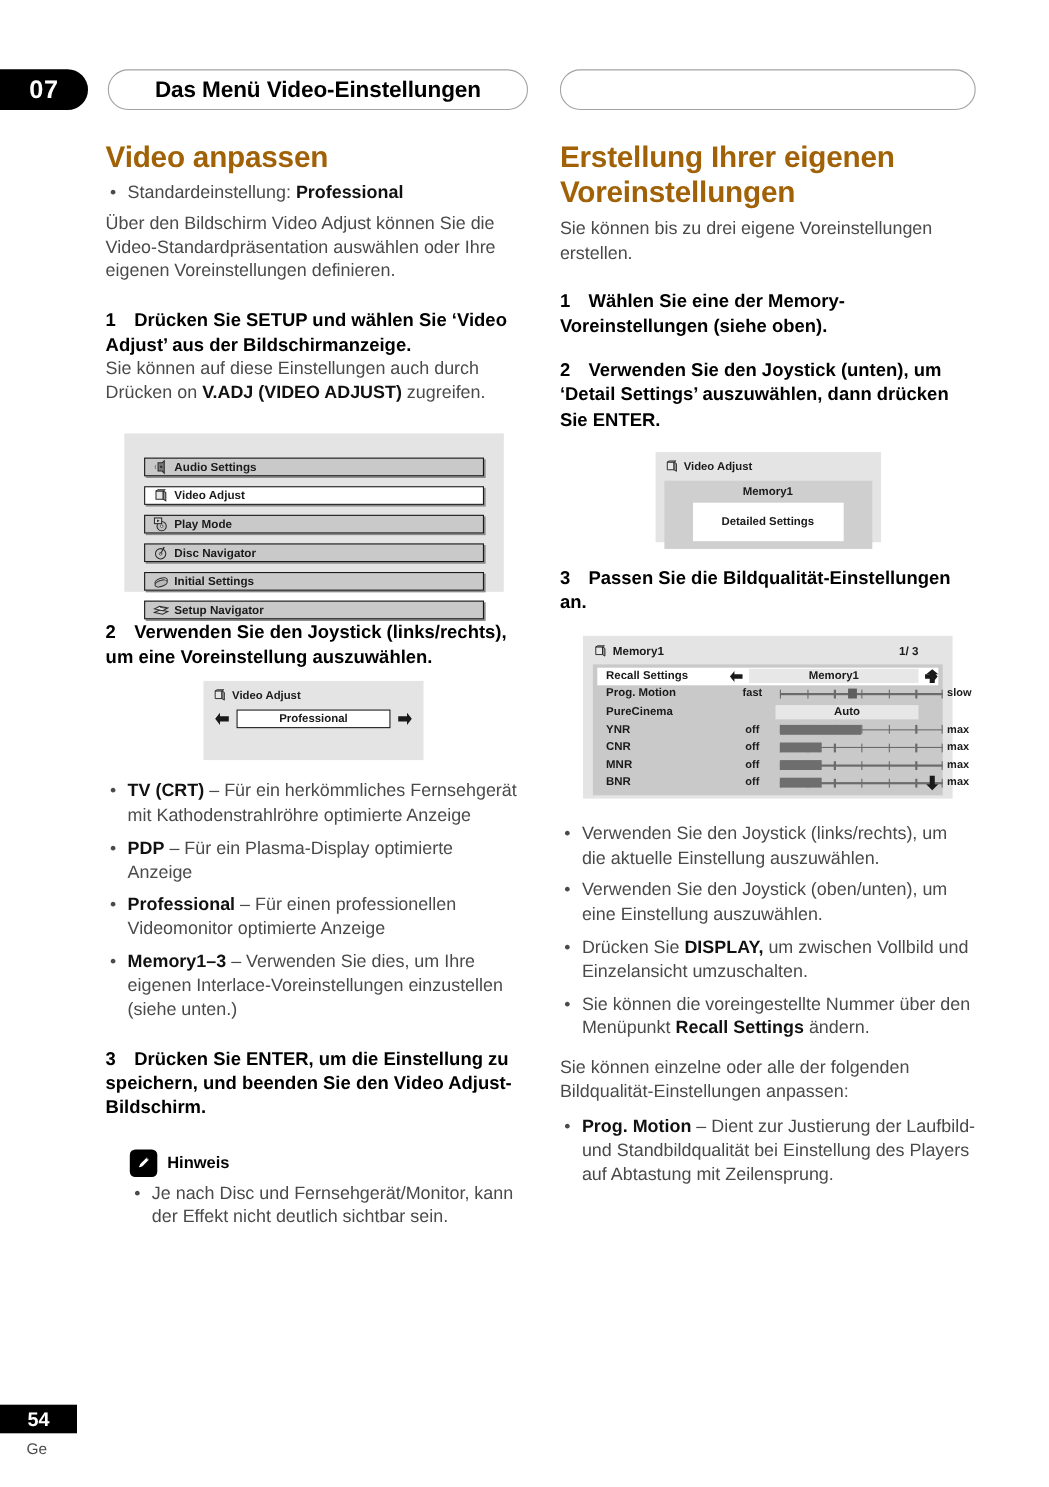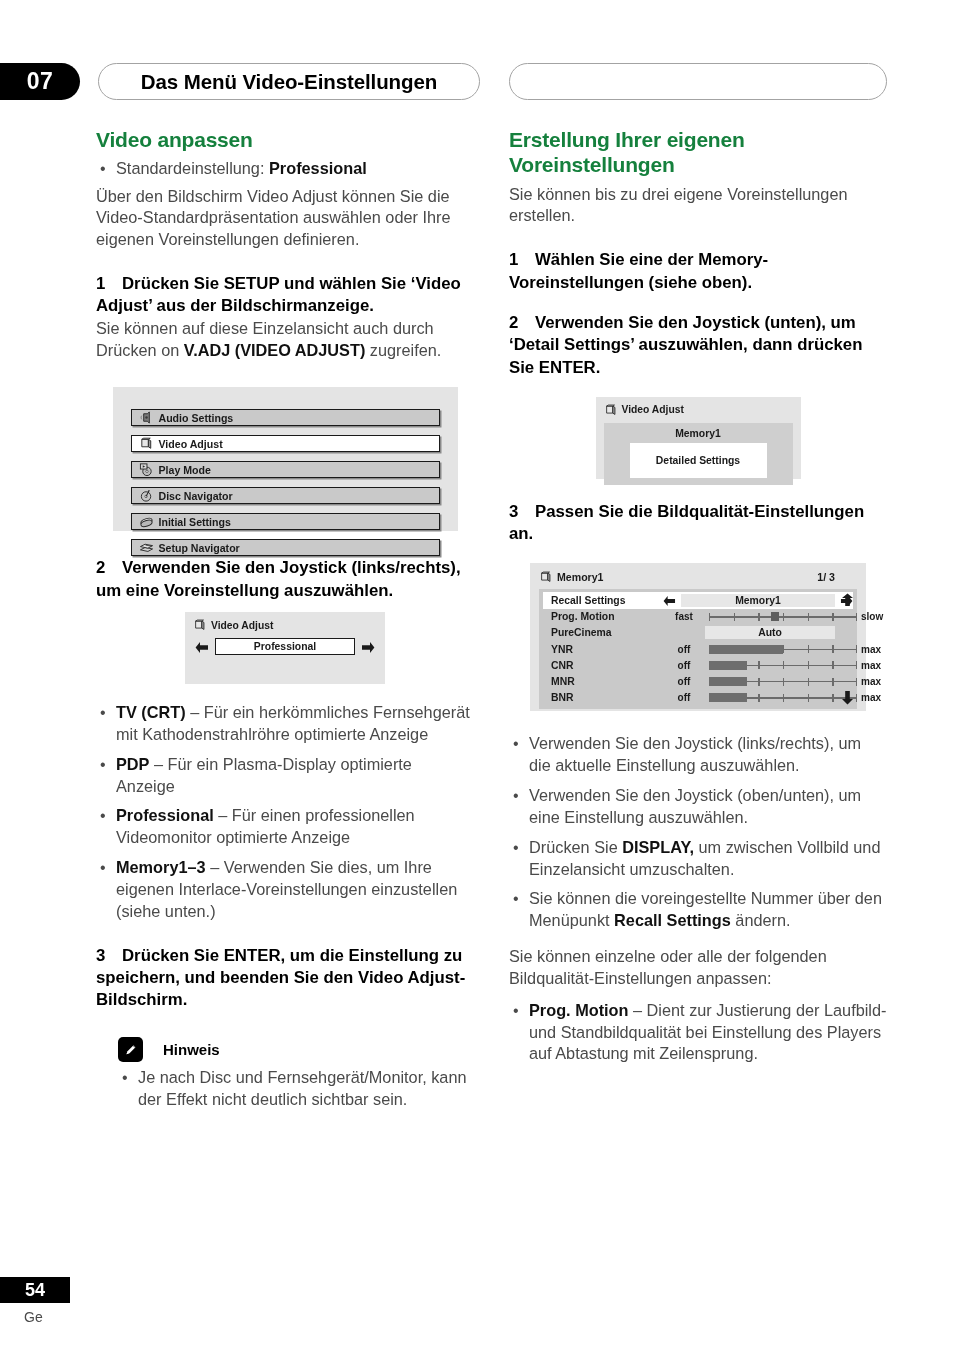--- a/index.html
+++ b/index.html
@@ -35,21 +35,21 @@
     font-size: 20.5px; font-weight: bold; color: #000000;
     letter-spacing: -.1px;
   }
 
   
   .col { position: absolute; top: 128px; width: 378px; }
   .col-left  { left: 96px; }
   .col-right { left: 509px; }
 
   h1.sect {
-    font-size: 21px; font-weight: bold; color: #15803d;
+    font-size: 27px; font-weight: bold; color: #a16207;
     line-height: 1.18; margin-bottom: 5px; letter-spacing: -.2px;
   }
   h1.sect.two-line { margin-bottom: 6px; }
 
   p.body {
     font-size: 16.3px; line-height: 1.34; color: #4a4a4a;
     font-weight: 300;
   }
   p.body b, span.b { font-weight: bold; color: #111111; }
 
@@ -208,21 +208,21 @@
   .slider .knob {
     position: absolute; top: 1px; width: 8px; height: 9px; background: #5e5e5e;
   }
   .scroll-up, .scroll-dn {
     position: absolute; right: 3px; width: 13px; height: 14px;
   }
   .scroll-up { top: 4px; }
   .scroll-dn { bottom: 4px; }
 
   
-  .note-head { display: flex; align-items: center; gap: 20px; margin-bottom: 5px; }
+  .note-head { display: flex; align-items: center; gap: 9px; margin-bottom: 5px; }
   .note-icon {
     width: 25px; height: 25px; background: #000000; border-radius: 5px;
     display: flex; align-items: center; justify-content: center;
   }
   .note-label { font-size: 15px; font-weight: bold; color: #000000; }
 
   
   .pg-badge {
     position: absolute; left: 0; bottom: 49px;
     width: 70px; height: 26px; background: #000000;
@@ -260,21 +260,21 @@
       </li>
     </ul>
 
     <div class="sp6"></div>
     <p class="body">Über den Bildschirm Video Adjust können Sie die Video-Standardpräsentation auswählen oder Ihre eigenen Voreinstellungen definieren.</p>
 
     <div class="sp22"></div>
     <div class="step">
       <span class="num">1</span><span>Drücken Sie SETUP und wählen Sie ‘Video Adjust’ aus der Bildschirmanzeige.</span>
     </div>
-    <p class="body"><span>Sie können auf diese Einzelansicht auch durch Drücken on </span><b>V.ADJ (VIDEO ADJUST)</b><span> zugreifen.</span></p>
+    <p class="body"><span>Sie können auf diese Einstellungen auch durch Drücken on </span><b>V.ADJ (VIDEO ADJUST)</b><span> zugreifen.</span></p>
 
     <div class="sp26"></div>
 
     <div class="screen menu-screen">
 
       <div class="menu-item">
         <span class="ic">
           <svg width="15" height="15" viewBox="0 0 16 16">
             <path d="M5 4h4l2-2v12l-2-2H5z" fill="#7a7a7a" stroke="#2a2a2a" stroke-width="1"></path>
             <path d="M3 6c-1 1.3-1 2.7 0 4" stroke="#6a6a6a" fill="none" stroke-width=".9"></path>

